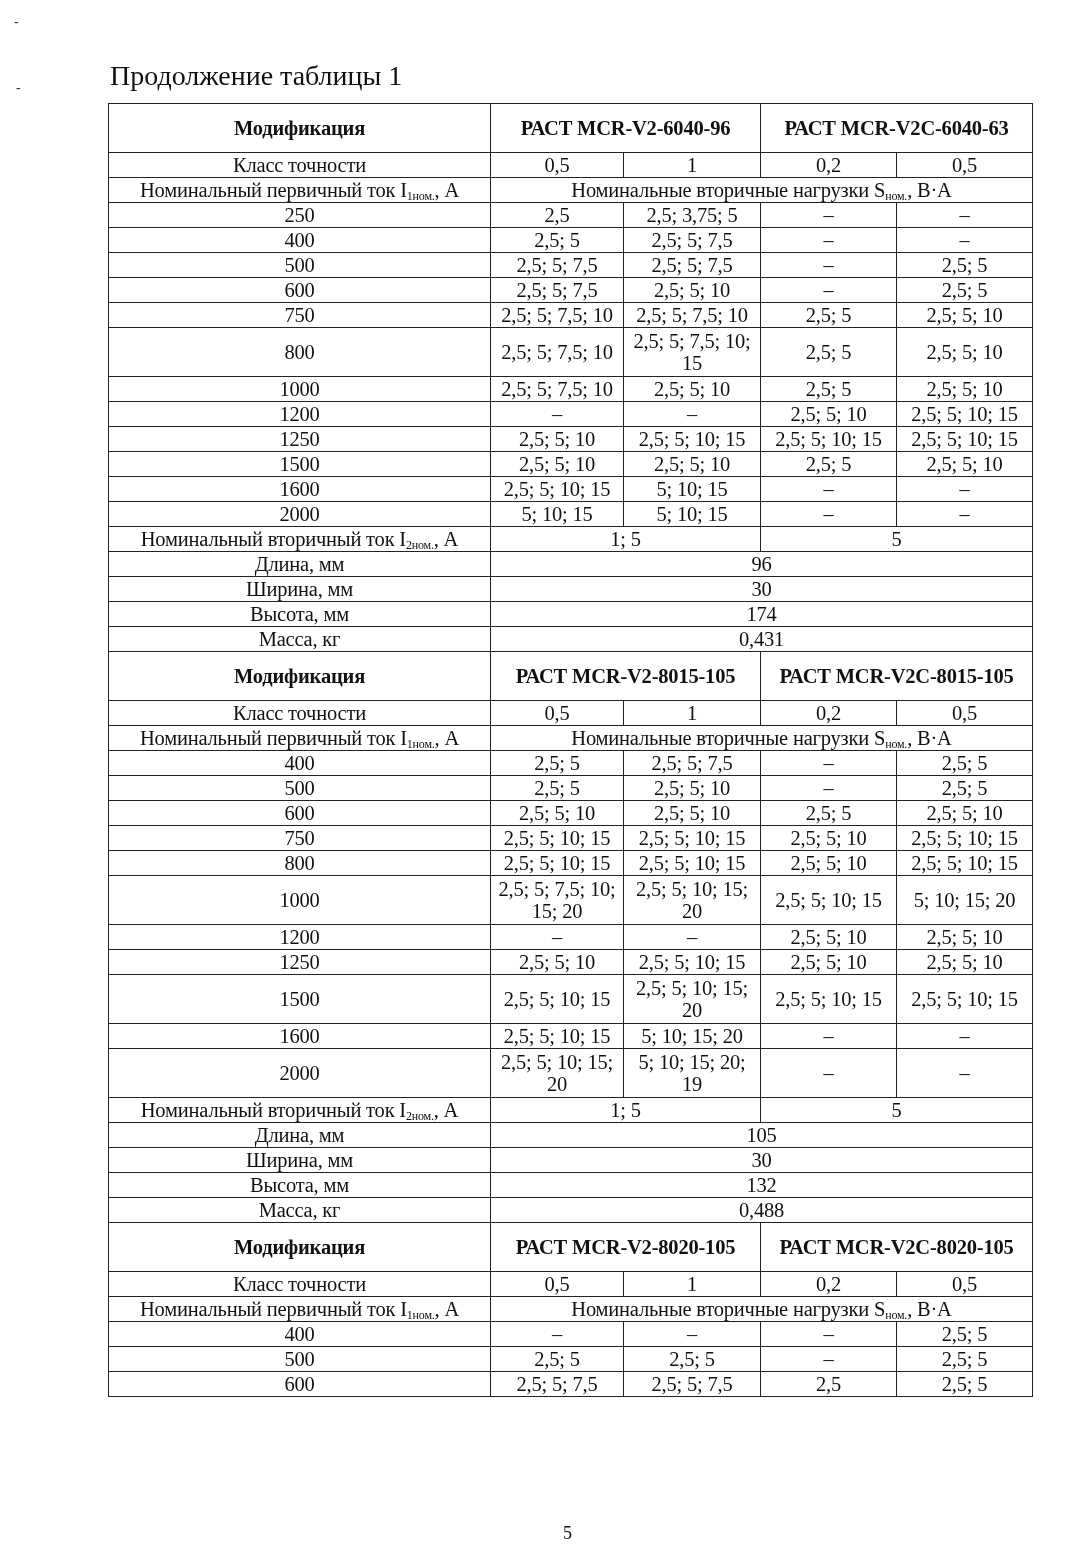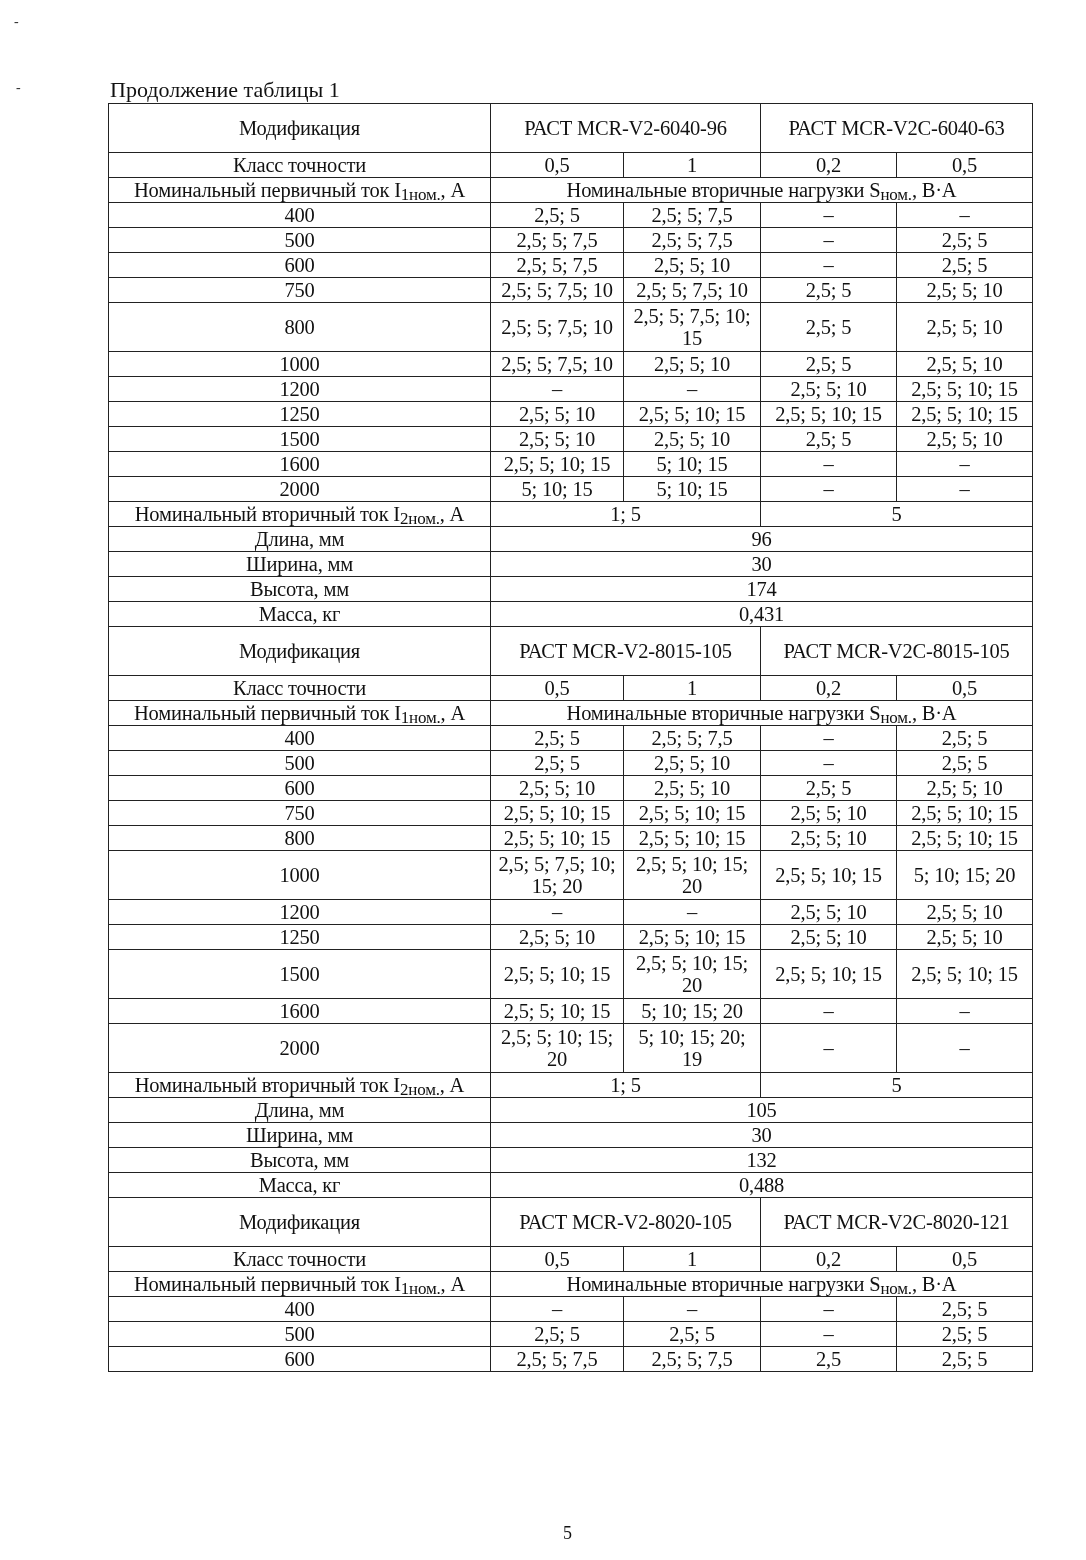--- a/index.html
+++ b/index.html
@@ -1,29 +1,29 @@
 <!DOCTYPE html>
 <html><head>
 <meta charset="utf-8">
 <style>
   html, body { margin: 0; padding: 0; background: #ffffff; }
   body { width: 1086px; height: 1560px; position: relative; font-family: "Liberation Serif", "DejaVu Serif", serif; color: #111; }
   .mark { position: absolute; font-size: 14px; color: #333; }
-  .caption { position: absolute; left: 110px; top: 78px; font-size: 22px; line-height: 24px; }
+  .caption { position: absolute; left: 110px; top: 64px; font-size: 28px; line-height: 24px; }
   .tbl-wrap { position: absolute; left: 108px; top: 103px; }
   table { border-collapse: collapse; table-layout: fixed; font-size: 20.5px; }
   td { border: 1.3px solid #222; text-align: center; padding: 0 2px; line-height: 23px; height: 24px; white-space: nowrap; letter-spacing: -0.2px; }
   td.tall { height: 48px; line-height: 22px; white-space: normal; }
-  td.bold { font-weight: normal; }
+  td.bold { font-weight: bold; }
   col.c0 { width: 382px; }
   col.c1 { width: 133px; }
   col.c2 { width: 137px; }
   col.c3 { width: 136px; }
   col.c4 { width: 136px; }
-  sub { font-size: 17px; vertical-align: -3px; line-height: 0; }
+  sub { font-size: 12px; vertical-align: -3px; line-height: 0; }
   .pageno { position: absolute; left: 563px; top: 1523px; font-size: 18px; }
 </style>
 </head>
 <body>
 
 <div class="mark" style="left:14px;top:14px;">-</div>
 <div class="mark" style="left:16px;top:80px;">-</div>
 
 <div class="caption">Продолжение таблицы 1</div>
 
@@ -48,20 +48,27 @@
     <td>1</td>
     <td>0,2</td>
     <td>0,5</td>
   </tr>
   <tr>
     <td><span>Номинальный первичный ток I</span><sub>1ном.</sub><span>, А</span></td>
     <td colspan="4"><span>Номинальные вторичные нагрузки S</span><sub>ном.</sub><span>, В·А</span></td>
   </tr>
 
 
+  <tr>
+    <td>250</td>
+    <td>2,5</td>
+    <td>2,5; 3,75; 5</td>
+    <td>–</td>
+    <td>–</td>
+  </tr>
 
 
   <tr>
     <td>400</td>
     <td>2,5; 5</td>
     <td>2,5; 5; 7,5</td>
     <td>–</td>
     <td>–</td>
   </tr>
 
@@ -291,21 +298,21 @@
     <td colspan="4">132</td>
   </tr>
   <tr>
     <td>Масса, кг</td>
     <td colspan="4">0,488</td>
   </tr>
 
   <tr>
     <td class="bold tall">Модификация</td>
     <td class="bold tall" colspan="2">РАСТ MCR-V2-8020-105</td>
-    <td class="bold tall" colspan="2">РАСТ MCR-V2C-8020-121</td>
+    <td class="bold tall" colspan="2">РАСТ MCR-V2C-8020-105</td>
   </tr>
   <tr>
     <td>Класс точности</td>
     <td>0,5</td>
     <td>1</td>
     <td>0,2</td>
     <td>0,5</td>
   </tr>
   <tr>
     <td><span>Номинальный первичный ток I</span><sub>1ном.</sub><span>, А</span></td>

